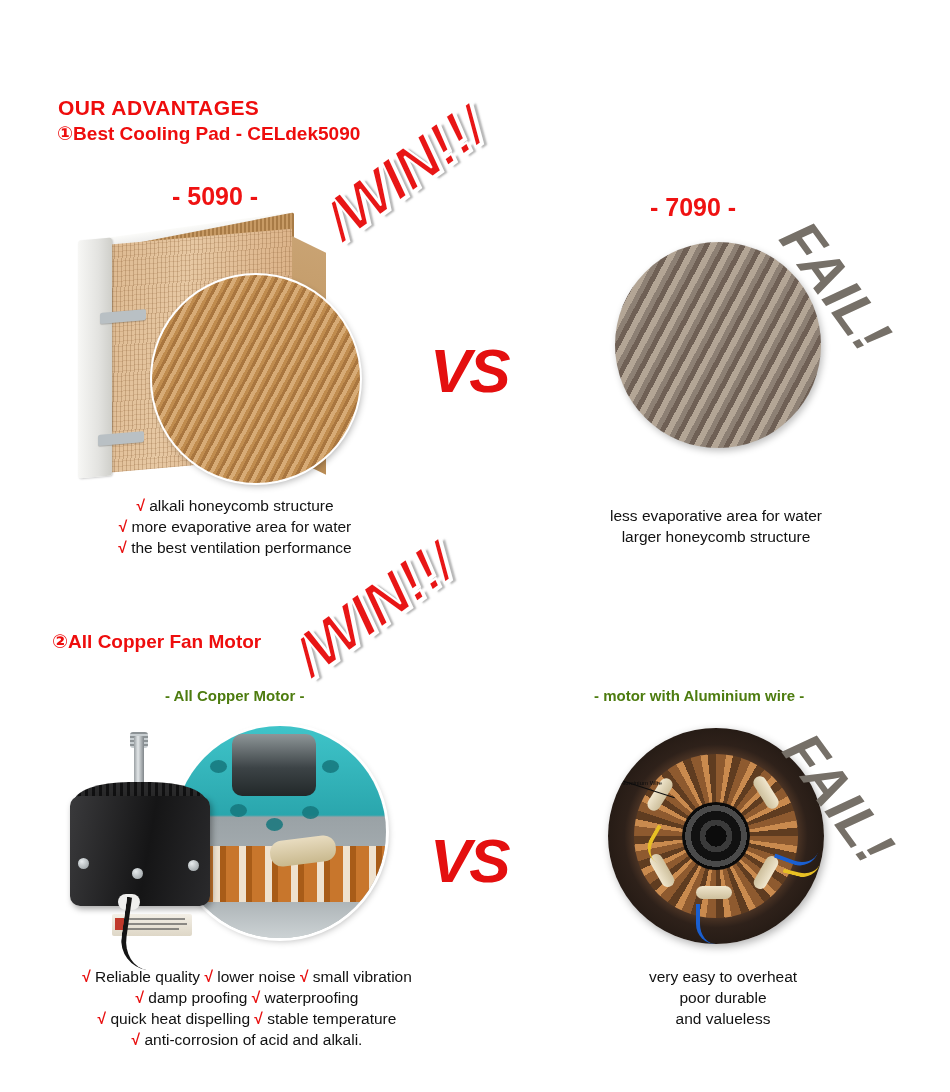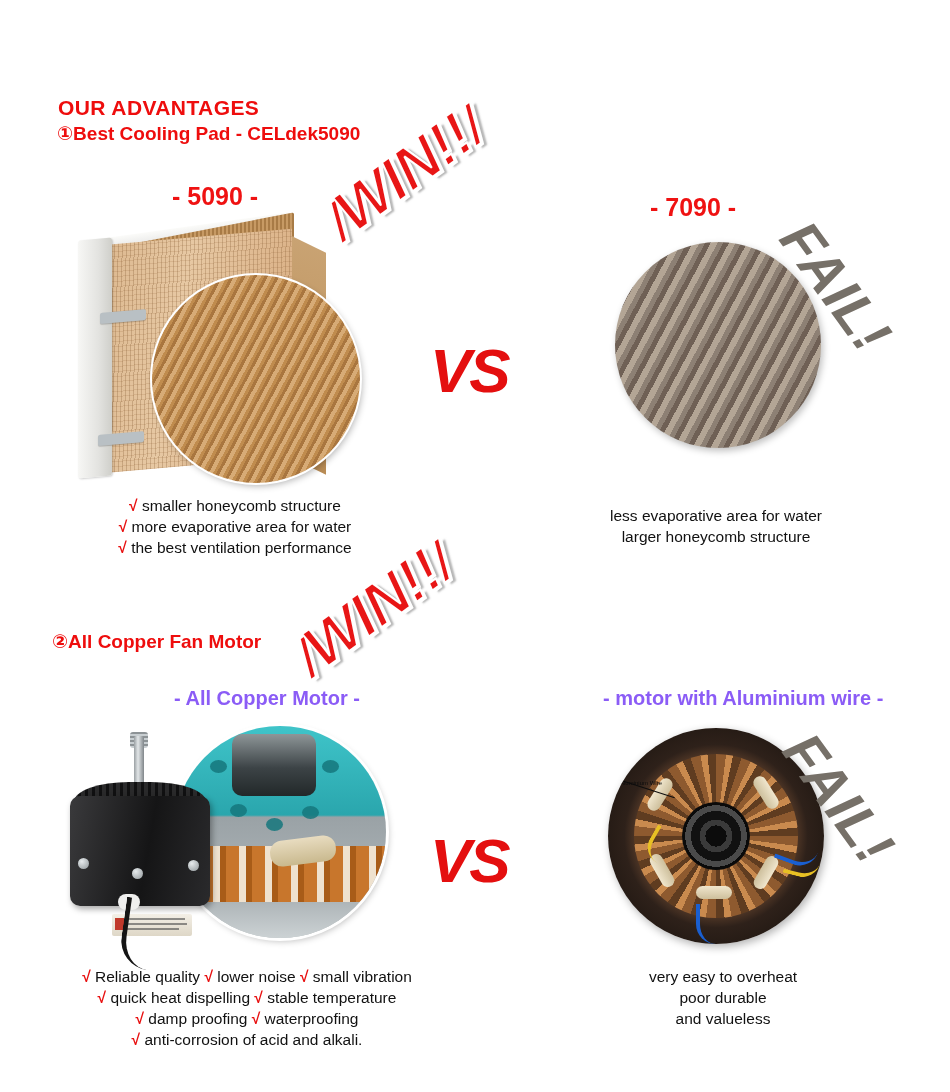--- a/index.html
+++ b/index.html
@@ -12,21 +12,21 @@
   .title{position:absolute;left:58px;top:96px;font-size:21px;font-weight:bold;
          color:#ee0d0d;letter-spacing:.4px;white-space:nowrap;}
   .subhead{position:absolute;font-size:19px;font-weight:bold;color:#ee0d0d;white-space:nowrap;}
   #sub1{left:57px;top:122px;}
   #sub2{left:52px;top:630px;}
 
   .modellabel{position:absolute;font-size:25px;font-weight:bold;color:#ef1212;white-space:nowrap;}
   #lbl5090{left:172px;top:182px;}
   #lbl7090{left:650px;top:193px;}
 
-  .smalllabel{position:absolute;font-size:20px;font-weight:bold;color:#8b5cf6;white-space:nowrap;margin-left:9px;}
+  .smalllabel{position:absolute;font-size:15px;font-weight:bold;color:#4d7c0f;white-space:nowrap;}
   #lblcopper{left:165px;top:687px;}
   #lblalu{left:594px;top:687px;}
 
   
   .caption{position:absolute;font-size:15.5px;line-height:21px;color:#111;text-align:center;}
   .caption .ck{color:#e81010;font-weight:bold;}
   #cap-left{left:70px;top:495px;width:330px;}
   #cap-right{left:566px;top:505px;width:300px;}
   #cap-left2{left:52px;top:966px;width:390px;}
   #cap-right2{left:583px;top:966px;width:280px;}
@@ -167,21 +167,21 @@
 
   <div class="photo" id="pad7090"></div>
 
   <div class="win" id="win1">
     <span class="sl">/</span><span>WIN!!</span><span class="sl">/</span>
   </div>
   <div class="fail" id="fail1">FAIL!</div>
   <div class="vs" id="vs1">VS</div>
 
   <div class="caption" id="cap-left">
-      <div><span class="ck">√ </span><span>smaller honeycomb structure</span></div>
+      <div><span class="ck">√ </span><span>alkali honeycomb structure</span></div>
       <div><span class="ck">√ </span><span>more evaporative area for water</span></div>
       <div><span class="ck">√ </span><span>the best ventilation performance</span></div>
     </div>
   <div class="caption" id="cap-right">
       <div><span>less evaporative area for water</span></div>
       <div><span>larger honeycomb structure</span></div>
     </div>
 
   <div class="smalllabel" id="lblcopper">- All Copper  Motor -</div>
   <div class="smalllabel" id="lblalu">- motor with Aluminium wire -</div>
@@ -233,22 +233,22 @@
   </div>
 
   <div class="win" id="win2">
     <span class="sl">/</span><span>WIN!!</span><span class="sl">/</span>
   </div>
   <div class="fail" id="fail2">FAIL!</div>
   <div class="vs" id="vs2">VS</div>
 
   <div class="caption" id="cap-left2">
       <div><span class="ck">√ </span><span>Reliable quality <span class="ck">√</span> lower noise <span class="ck">√</span> small vibration</span></div>
+      <div><span class="ck">√ </span><span>damp proofing <span class="ck">√</span> waterproofing</span></div>
       <div><span class="ck">√ </span><span>quick heat dispelling <span class="ck">√</span> stable temperature</span></div>
-      <div><span class="ck">√ </span><span>damp proofing <span class="ck">√</span> waterproofing</span></div>
       <div><span class="ck">√ </span><span>anti-corrosion of acid and alkali.</span></div>
     </div>
   <div class="caption" id="cap-right2">
       <div><span>very easy to overheat</span></div>
       <div><span>poor durable</span></div>
       <div><span>and valueless</span></div>
     </div>
 
 </div>
 

